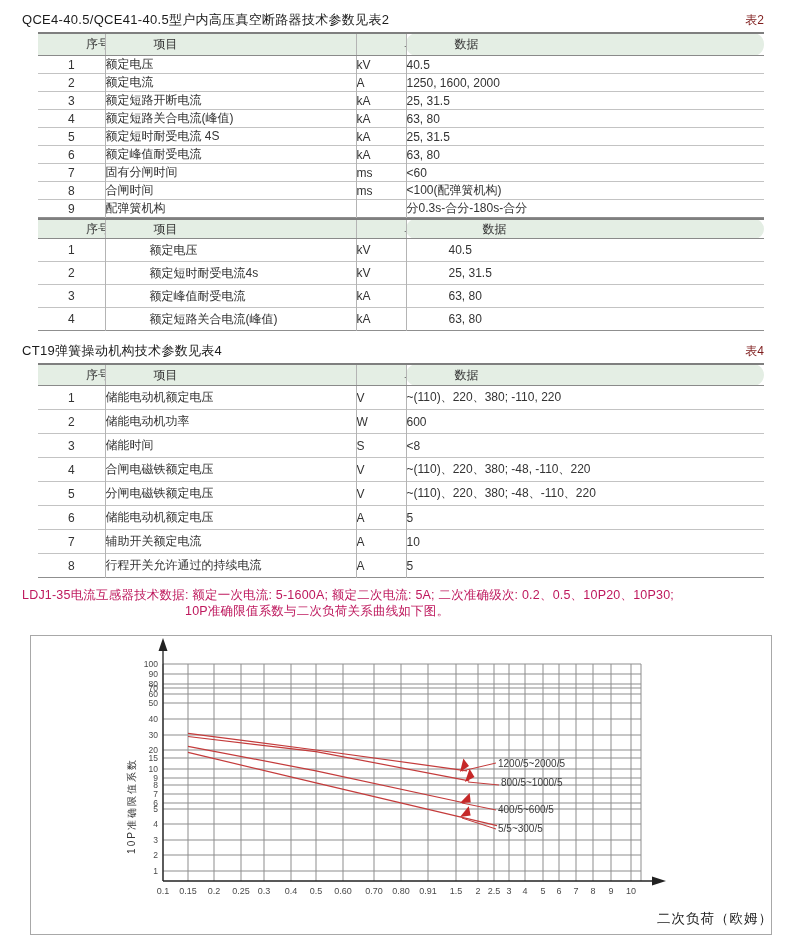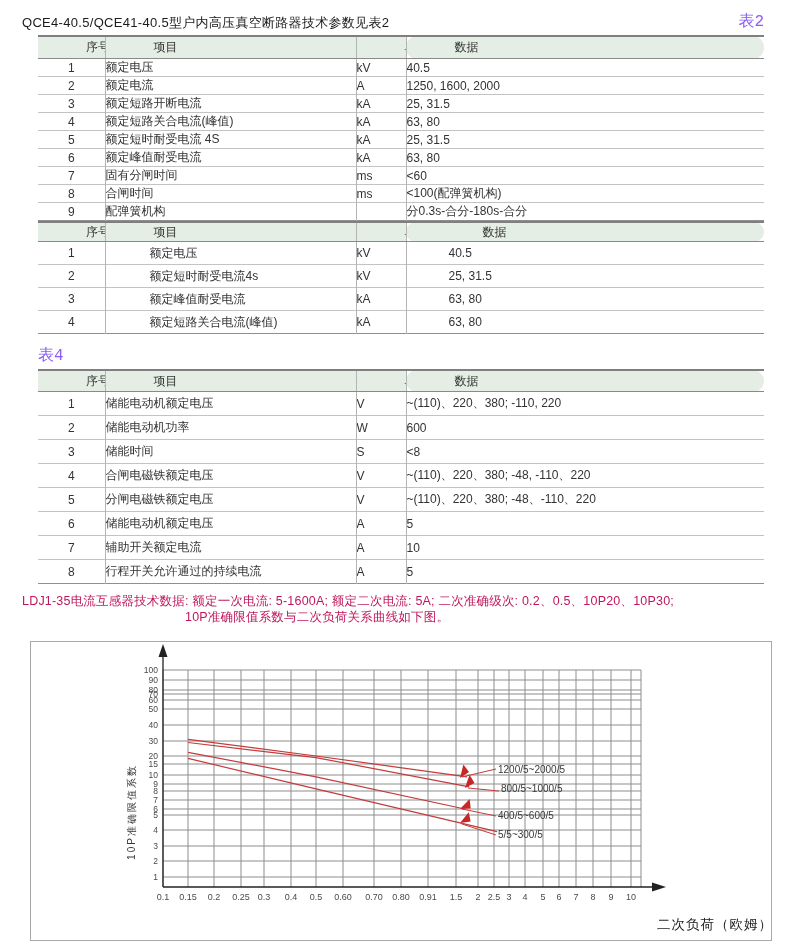--- a/index.html
+++ b/index.html
@@ -1,21 +1,21 @@
 <!DOCTYPE html>
 <html><head>
 <meta charset="utf-8">
 <style>
   html,body{margin:0;padding:0;background:#ffffff;}
   body{width:800px;height:951px;font-family:"Liberation Sans","DejaVu Sans",sans-serif;color:#2a2a2a;}
   .page{position:relative;width:800px;height:951px;overflow:hidden;background:#fff;}
   .section{margin:0 36px 0 38px;}
   .title-row{display:flex;justify-content:space-between;align-items:flex-end;margin:11px 0 3px 0;}
   .sec-title{font-size:13px;color:#1b1b1b;margin-left:-16px;letter-spacing:0.3px;}
-  .sec-tag{font-size:16px;color:#8b5cf6;font-family:Liberation Mono, monospace;}
+  .sec-tag{font-size:12px;color:#7f1d1d;}
   table.tech{width:100%;border-collapse:collapse;border-top:2px solid #7f7f7f;border-bottom:1px solid #8f8f8f;table-layout:fixed;}
   table.tech th,table.tech td{font-size:12px;color:#333;padding:0;white-space:nowrap;overflow:hidden;}
   table.tech thead th{background:#e4eee4;border-bottom:1px solid #8a8a8a;font-weight:normal;text-align:left;padding-left:48px;}
   table.tech tbody tr+tr td{border-top:1px solid #c3c3c3;}
   .vline{border-right:1px solid #b4b4b4;}
   th.c-num,td.c-num{text-align:center;}
   th.c-item{padding-left:56px;}
   td.c-item{padding-left:34px;}
   th.c-unit,td.c-unit{text-align:left;}
   th.c-data,td.c-data{padding-left:18px;border-radius:11px;}
@@ -154,20 +154,21 @@
               <td class="c-num vline">4</td>
               <td class="c-item vline">额定短路关合电流(峰值)</td>
               <td class="c-unit vline">kA</td>
               <td class="c-data">63, 80</td>
             </tr>
           </tbody>
         </table>
       </div>
       <div class="section">
         <div class="title-row">
+          <div class="sec-title">CT19弹簧操动机构技术参数见表4</div>
           <div class="sec-tag">表4</div>
         </div>
         <table class="tech t2">
           <colgroup>
             <col style="width: 67px;">
             <col style="width: 251px;">
             <col style="width: 50px;">
             <col>
           </colgroup>
           <thead>

